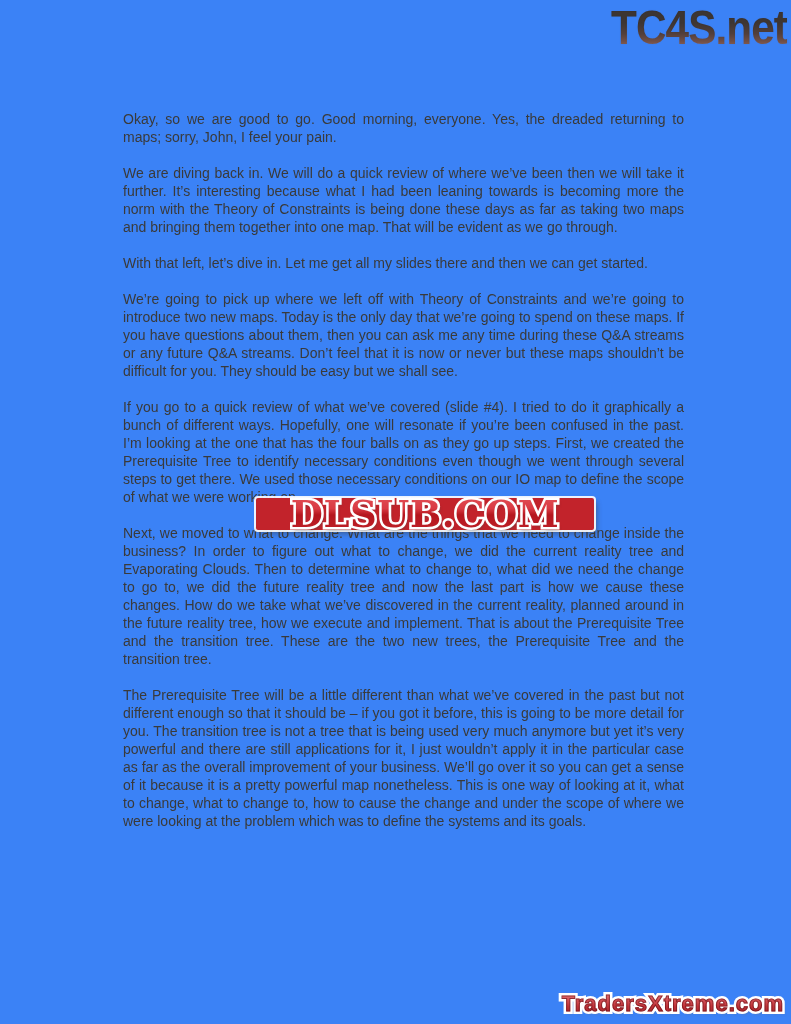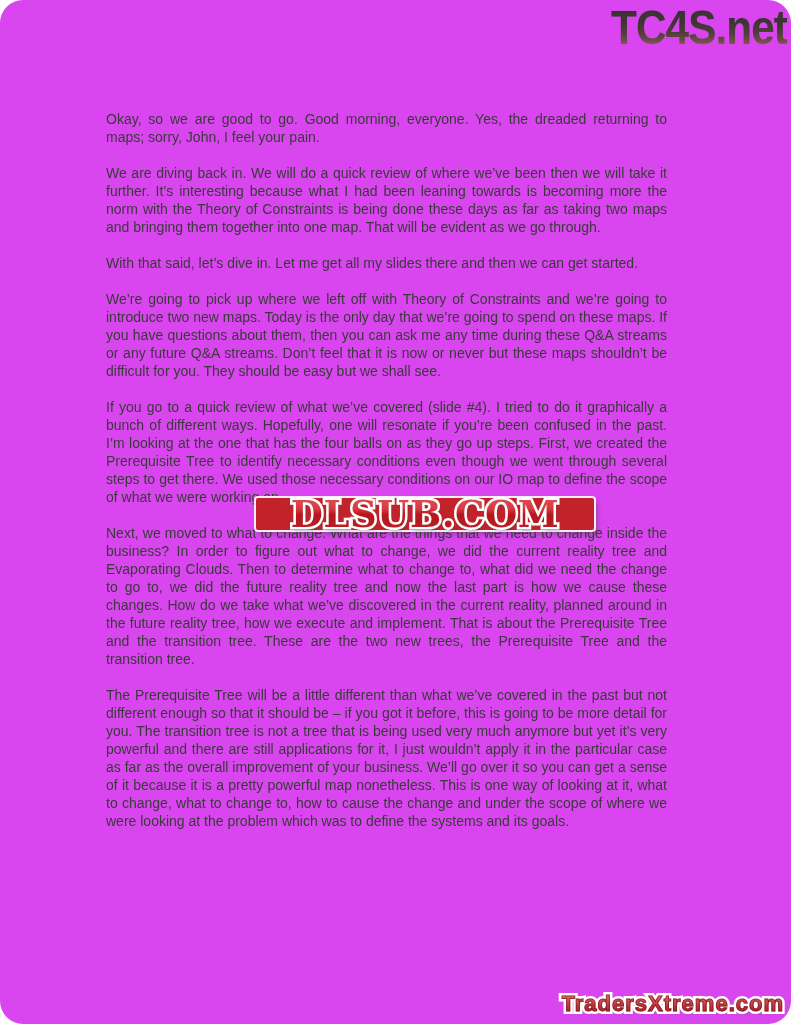--- a/index.html
+++ b/index.html
@@ -1,23 +1,22 @@
 <!DOCTYPE html>
 <html><head>
 <meta charset="utf-8">
 <style>
   html, body { margin: 0; padding: 0; background: #ffffff; }
   .page {
     position: relative;
     width: 791px;
     height: 1024px;
-    background: #d946ef;
+    background: #3b82f6;
     overflow: hidden;
     font-family: "Liberation Sans", sans-serif;
-    border-radius: 23px;
   }
 
   
   .header-logo {
     position: absolute;
     top: 4px;
     right: 4px;
     font-family: "Liberation Sans", sans-serif;
     font-weight: bold;
     font-size: 48px;
@@ -30,21 +29,21 @@
       #6f4c45 78%, #97675d 90%, #b18579 100%);
     -webkit-background-clip: text;
     background-clip: text;
     color: transparent;
     text-shadow: 0 0 1px rgba(120, 90, 80, 0.25);
   }
 
   
   .content {
     position: absolute;
-    left: 106px;
+    left: 123px;
     top: 110px;
     width: 561px;
   }
   .content p {
     margin: 0 0 18px 0;
     font-size: 14px;
     line-height: 18px;
     color: #3a3a3a;
     text-align: justify;
   }
@@ -129,21 +128,21 @@
 </head>
 <body>
 
 <div class="page">
 
   <div class="header-logo">TC4S.net</div>
 
   <div class="content">
     <p>Okay, so we are good to go. Good morning, everyone. Yes, the dreaded returning to maps; sorry, John, I feel your pain.</p>
     <p>We are diving back in. We will do a quick review of where we’ve been then we will take it further. It’s interesting because what I had been leaning towards is becoming more the norm with the Theory of Constraints is being done these days as far as taking two maps and bringing them together into one map. That will be evident as we go through.</p>
-    <p>With that said, let’s dive in. Let me get all my slides there and then we can get started.</p>
+    <p>With that left, let’s dive in. Let me get all my slides there and then we can get started.</p>
     <p>We’re going to pick up where we left off with Theory of Constraints and we’re going to introduce two new maps. Today is the only day that we’re going to spend on these maps. If you have questions about them, then you can ask me any time during these Q&amp;A streams or any future Q&amp;A streams. Don’t feel that it is now or never but these maps shouldn’t be difficult for you. They should be easy but we shall see.</p>
     <p>If you go to a quick review of what we’ve covered (slide #4). I tried to do it graphically a bunch of different ways. Hopefully, one will resonate if you’re been confused in the past. I’m looking at the one that has the four balls on as they go up steps. First, we created the Prerequisite Tree to identify necessary conditions even though we went through several steps to get there. We used those necessary conditions on our IO map to define the scope of what we were working on.</p>
     <p>Next, we moved to what to change. What are the things that we need to change inside the business? In order to figure out what to change, we did the current reality tree and Evaporating Clouds. Then to determine what to change to, what did we need the change to go to, we did the future reality tree and now the last part is how we cause these changes. How do we take what we’ve discovered in the current reality, planned around in the future reality tree, how we execute and implement. That is about the Prerequisite Tree and the transition tree. These are the two new trees, the Prerequisite Tree and the transition tree.</p>
     <p>The Prerequisite Tree will be a little different than what we’ve covered in the past but not different enough so that it should be – if you got it before, this is going to be more detail for you. The transition tree is not a tree that is being used very much anymore but yet it’s very powerful and there are still applications for it, I just wouldn’t apply it in the particular case as far as the overall improvement of your business. We’ll go over it so you can get a sense of it because it is a pretty powerful map nonetheless. This is one way of looking at it, what to change, what to change to, how to cause the change and under the scope of where we were looking at the problem which was to define the systems and its goals.</p>
   </div>
 
   <div class="watermark">
     <div class="watermark-band"></div>
     <div class="watermark-textwrap">
       <span class="wm-layer wm-stroke" aria-hidden="true">DLSUB.COM</span>

